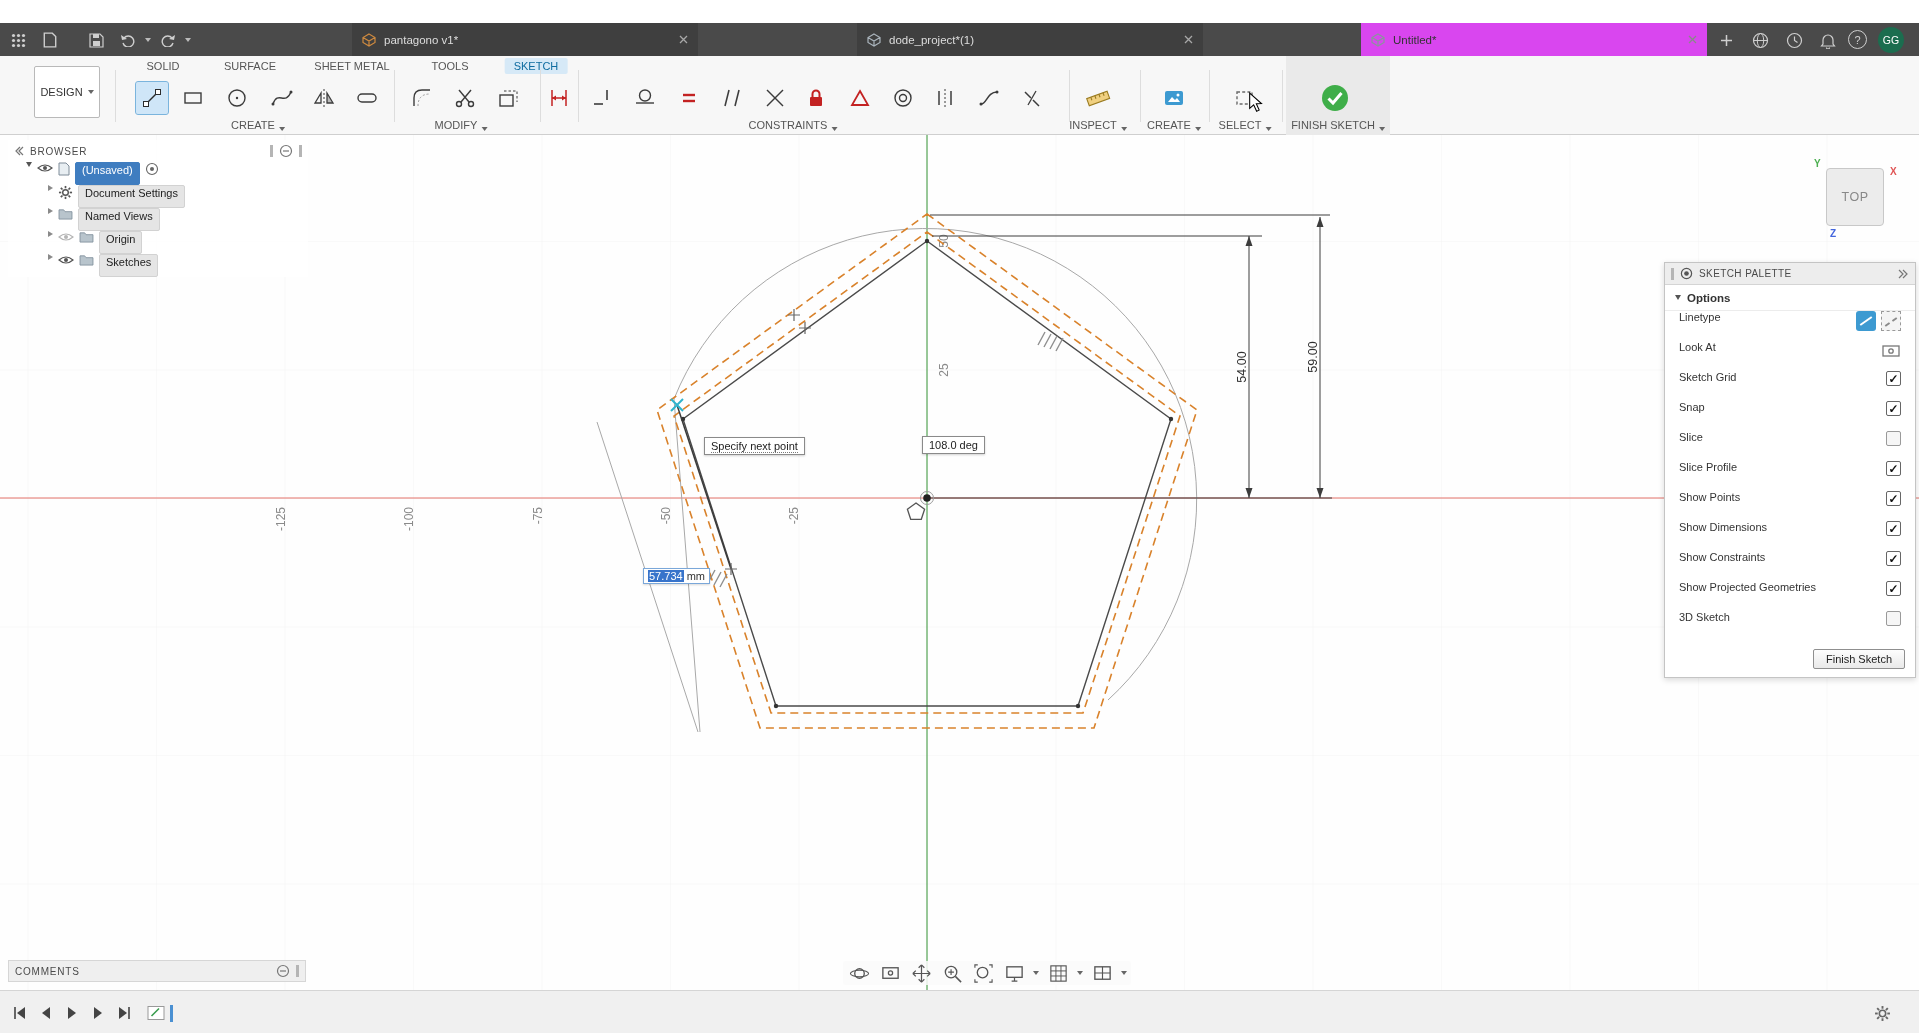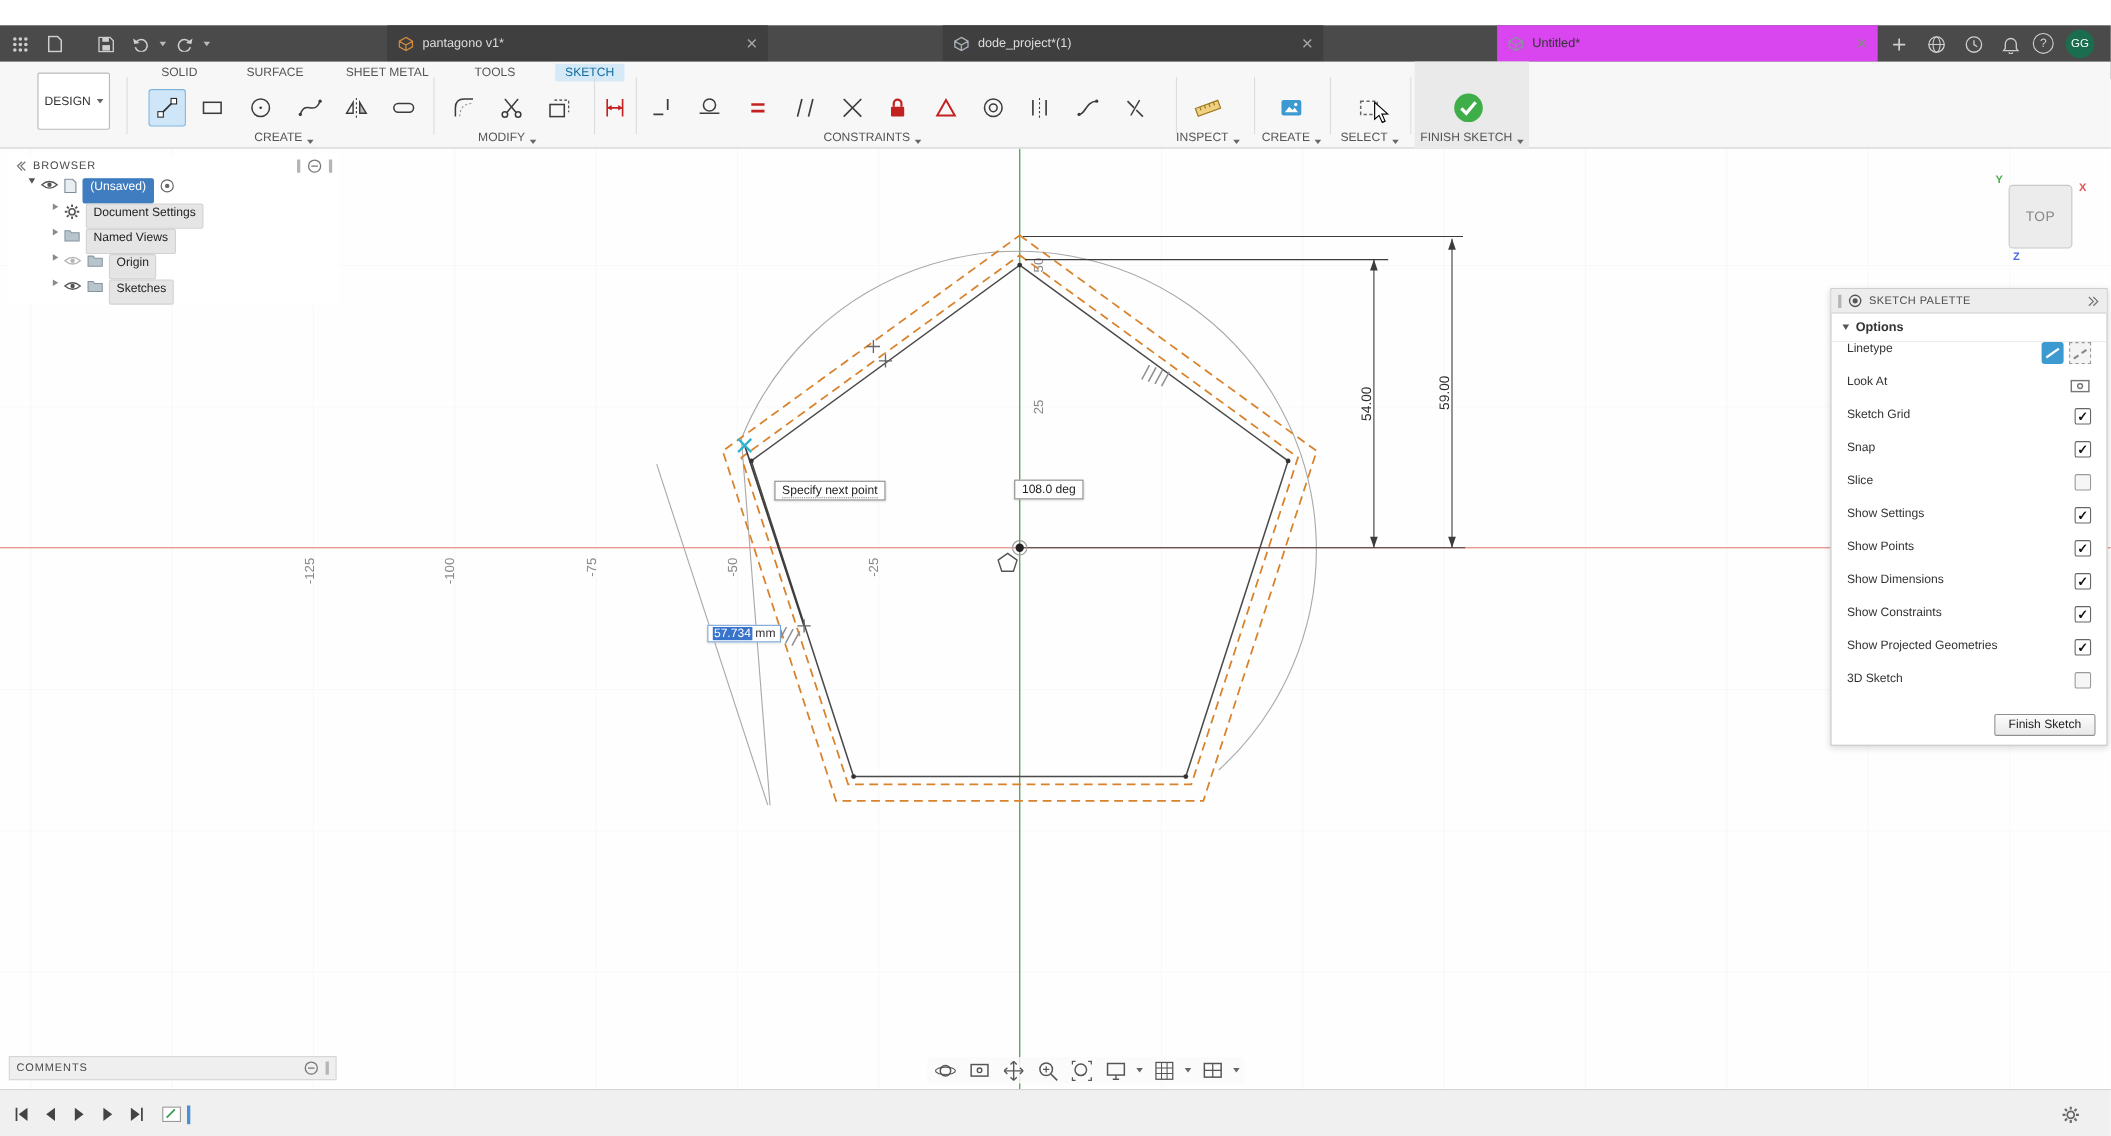--- a/index.html
+++ b/index.html
@@ -632,21 +632,21 @@
     </div>
     <div class="prow">
       <span class="lab">Snap</span>
       <span class="cb checked"></span>
     </div>
     <div class="prow">
       <span class="lab">Slice</span>
       <span class="cb off"></span>
     </div>
     <div class="prow">
-      <span class="lab">Show Settings</span>
+      <span class="lab">Slice Profile</span>
       <span class="cb checked"></span>
     </div>
     <div class="prow">
       <span class="lab">Show Points</span>
       <span class="cb checked"></span>
     </div>
     <div class="prow">
       <span class="lab">Show Dimensions</span>
       <span class="cb checked"></span>
     </div>

